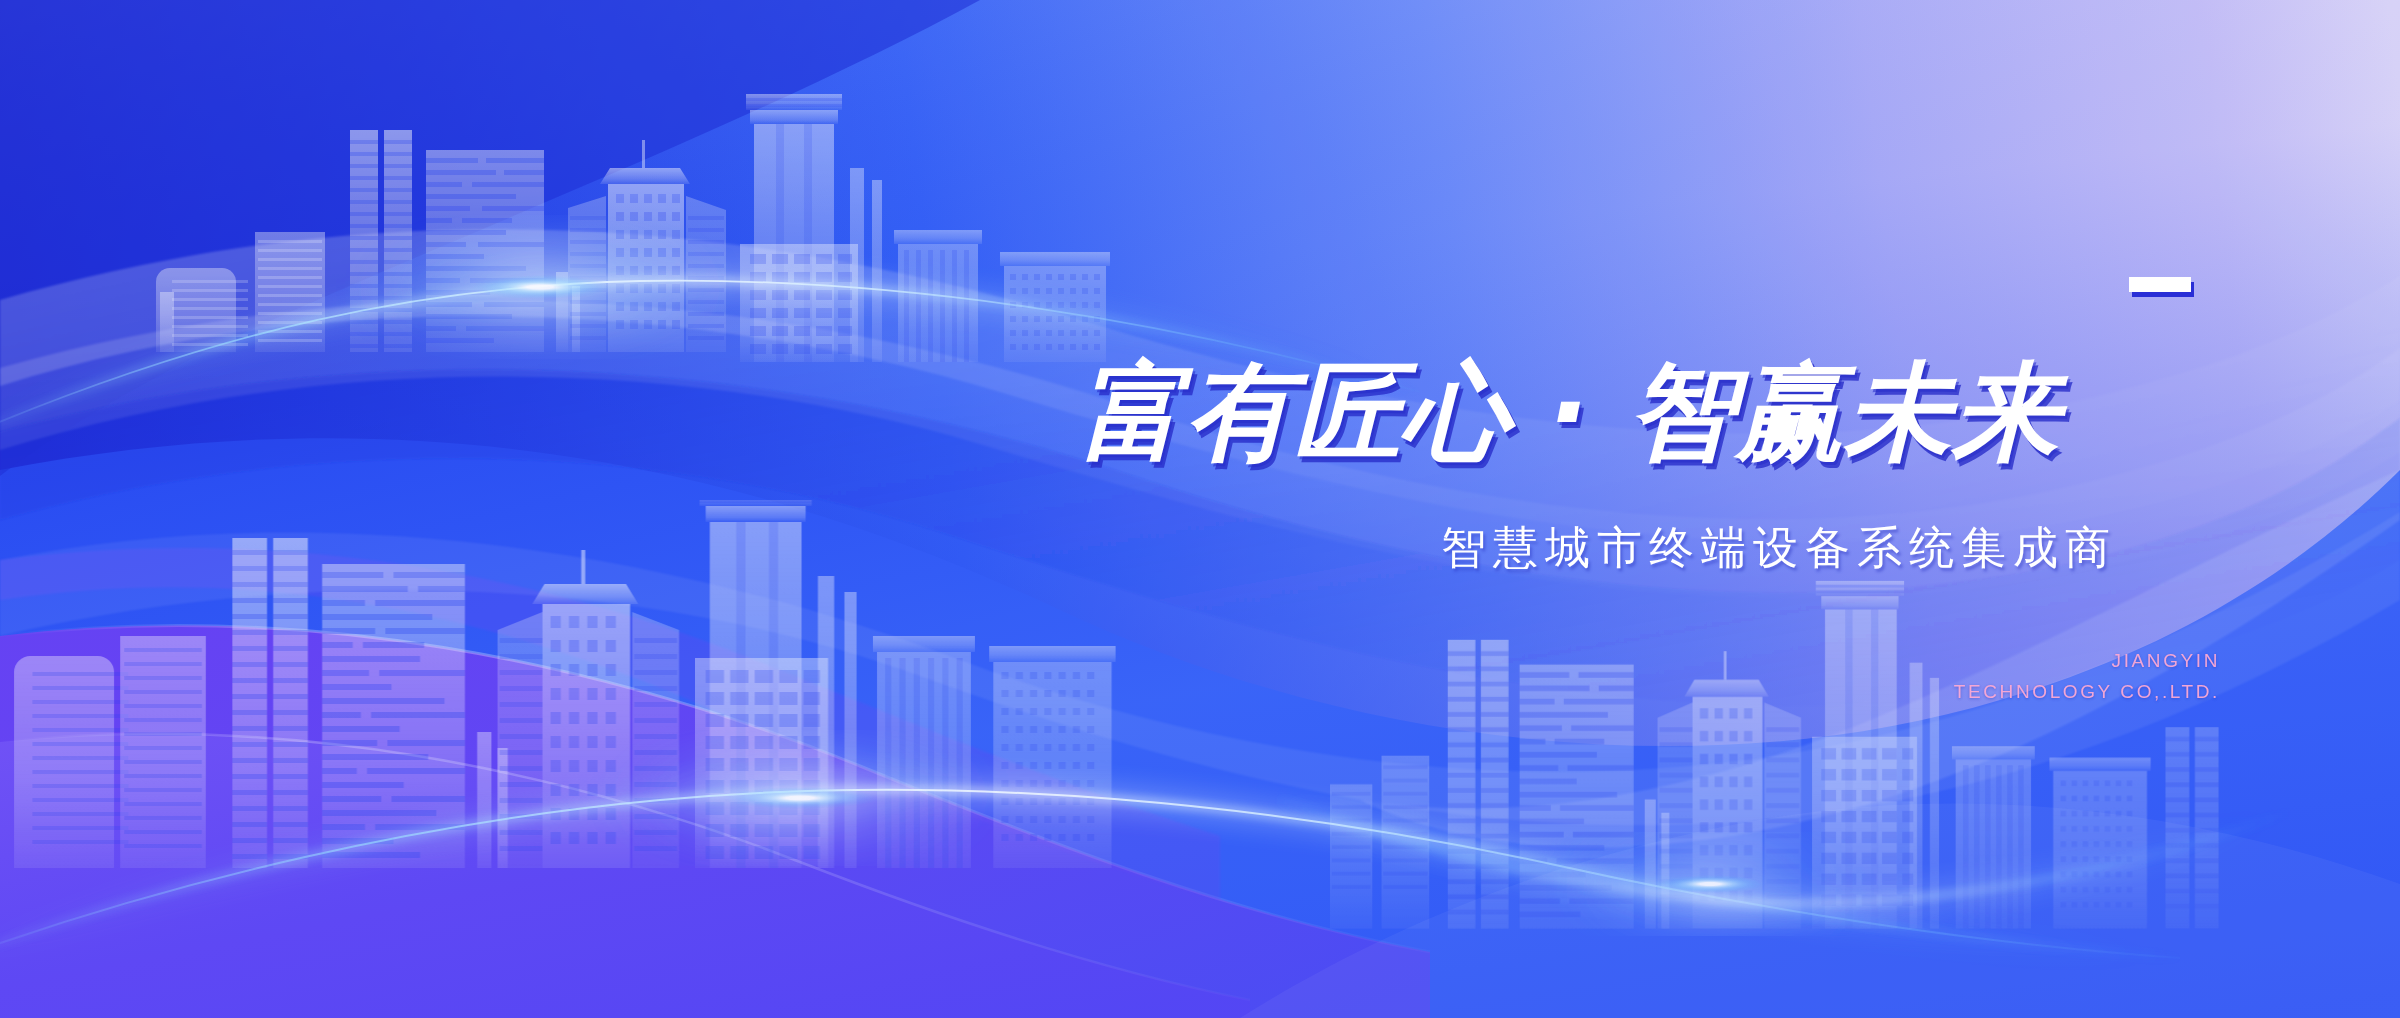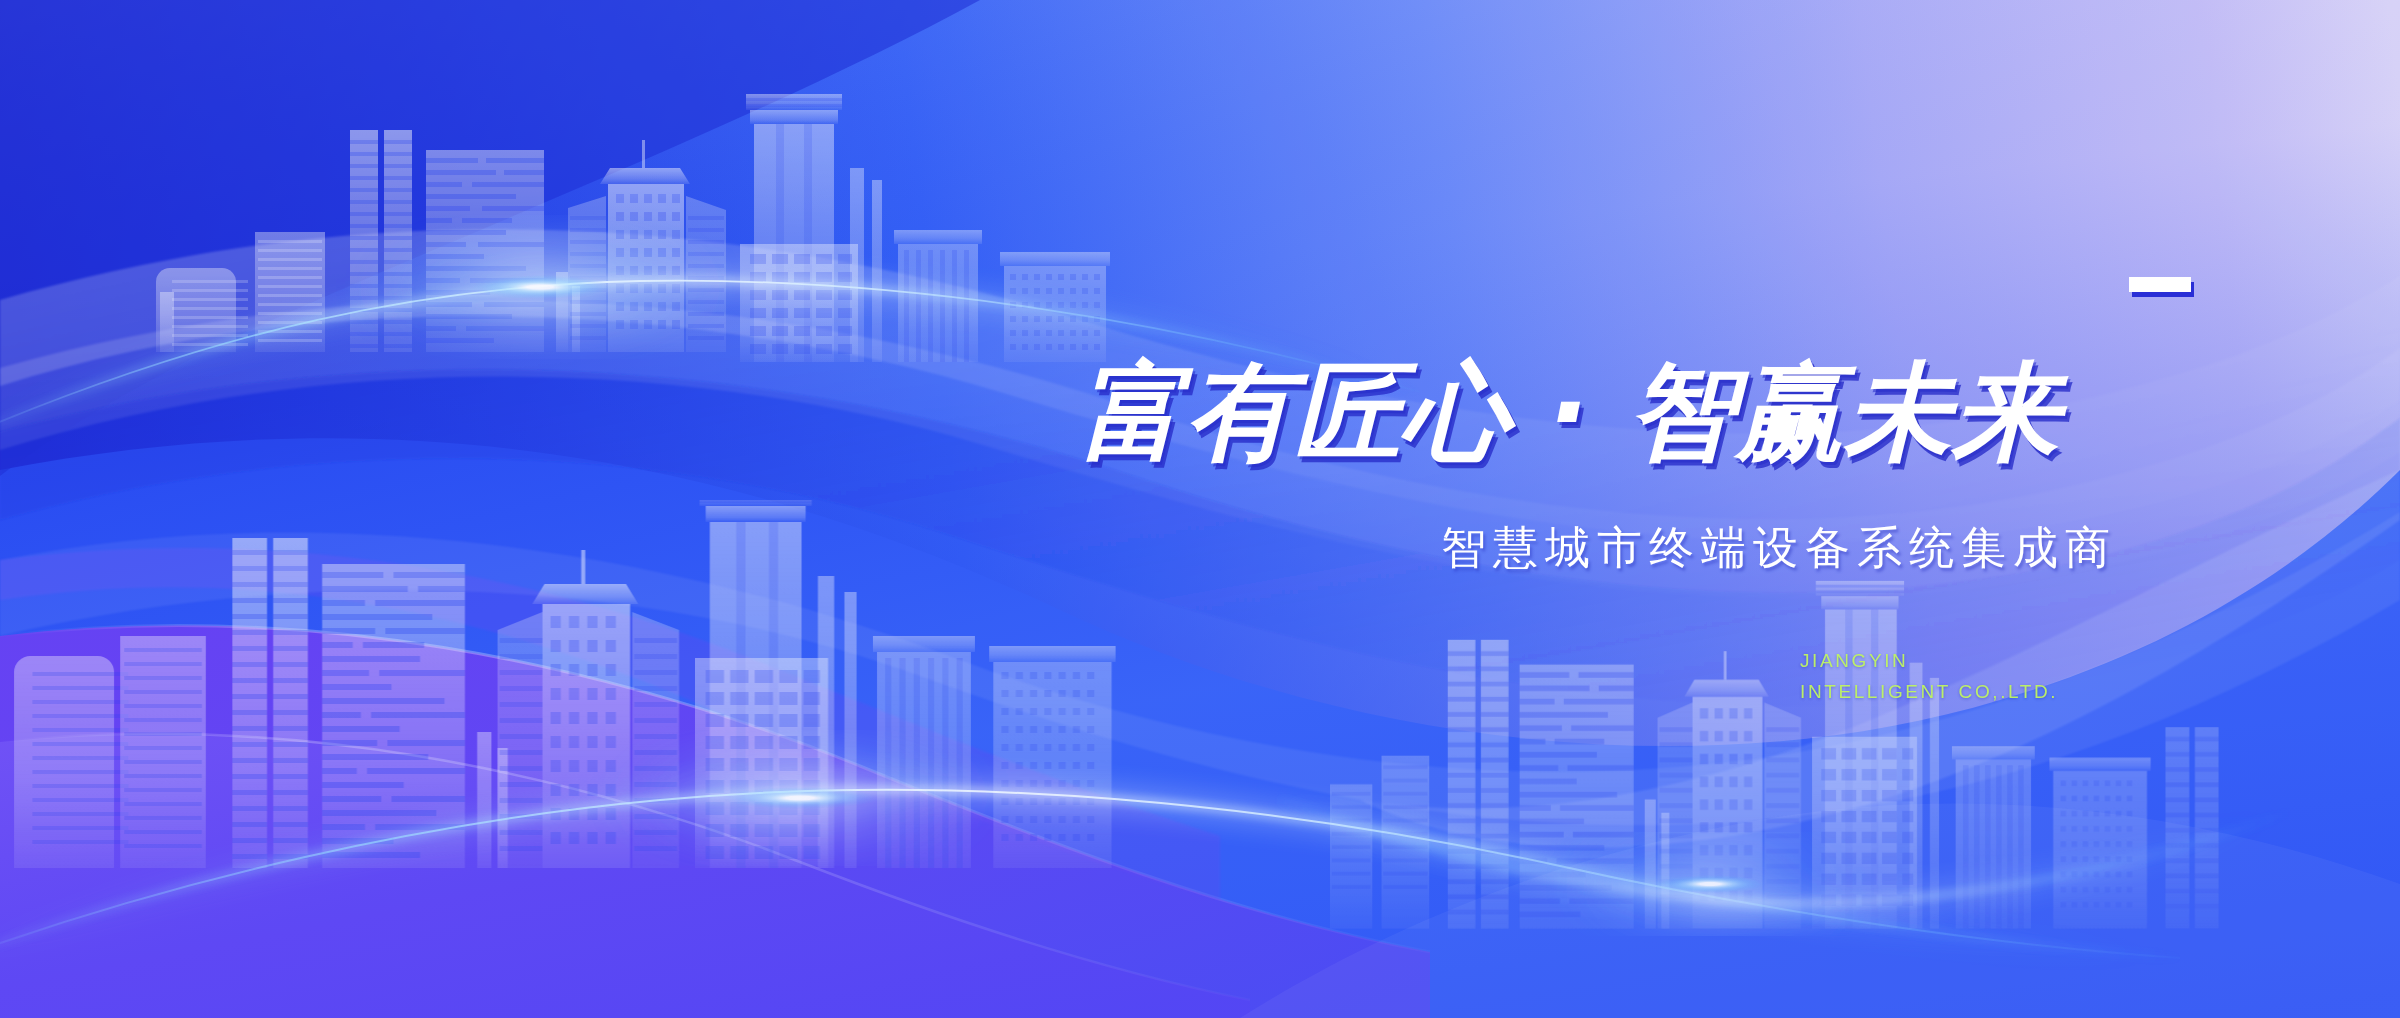--- a/index.html
+++ b/index.html
@@ -66,21 +66,22 @@
     letter-spacing:7px;
     white-space:nowrap;
     text-shadow:2px 3px 3px rgba(40,48,190,.45);
     pointer-events:auto;
   }
 
   .company{
     position:absolute;
     left:1800px; top:646px;
     width:420px;
-    color:#bef264;
+    text-align:right;
+    color:#f9a8d4;
     font-family:"Liberation Sans","DejaVu Sans",sans-serif;
     font-size:19px;
     line-height:1.62;
     letter-spacing:2.6px;
     opacity:.96;
     text-shadow:0 1px 3px rgba(30,40,170,.45);
     pointer-events:auto;
   }
   .company div{white-space:nowrap;}
 </style>
@@ -1313,18 +1314,18 @@
   <div class="text-block">
 
     <div class="accent-dash"></div>
 
     <h1 class="headline">富有匠心 · 智赢未来</h1>
 
     <p class="subtitle">智慧城市终端设备系统集成商</p>
 
     <div class="company">
       <div>JIANGYIN</div>
-      <div>INTELLIGENT CO,.LTD.</div>
+      <div>TECHNOLOGY CO,.LTD.</div>
     </div>
 
   </div>
 
 </div>
 
 </body></html>

